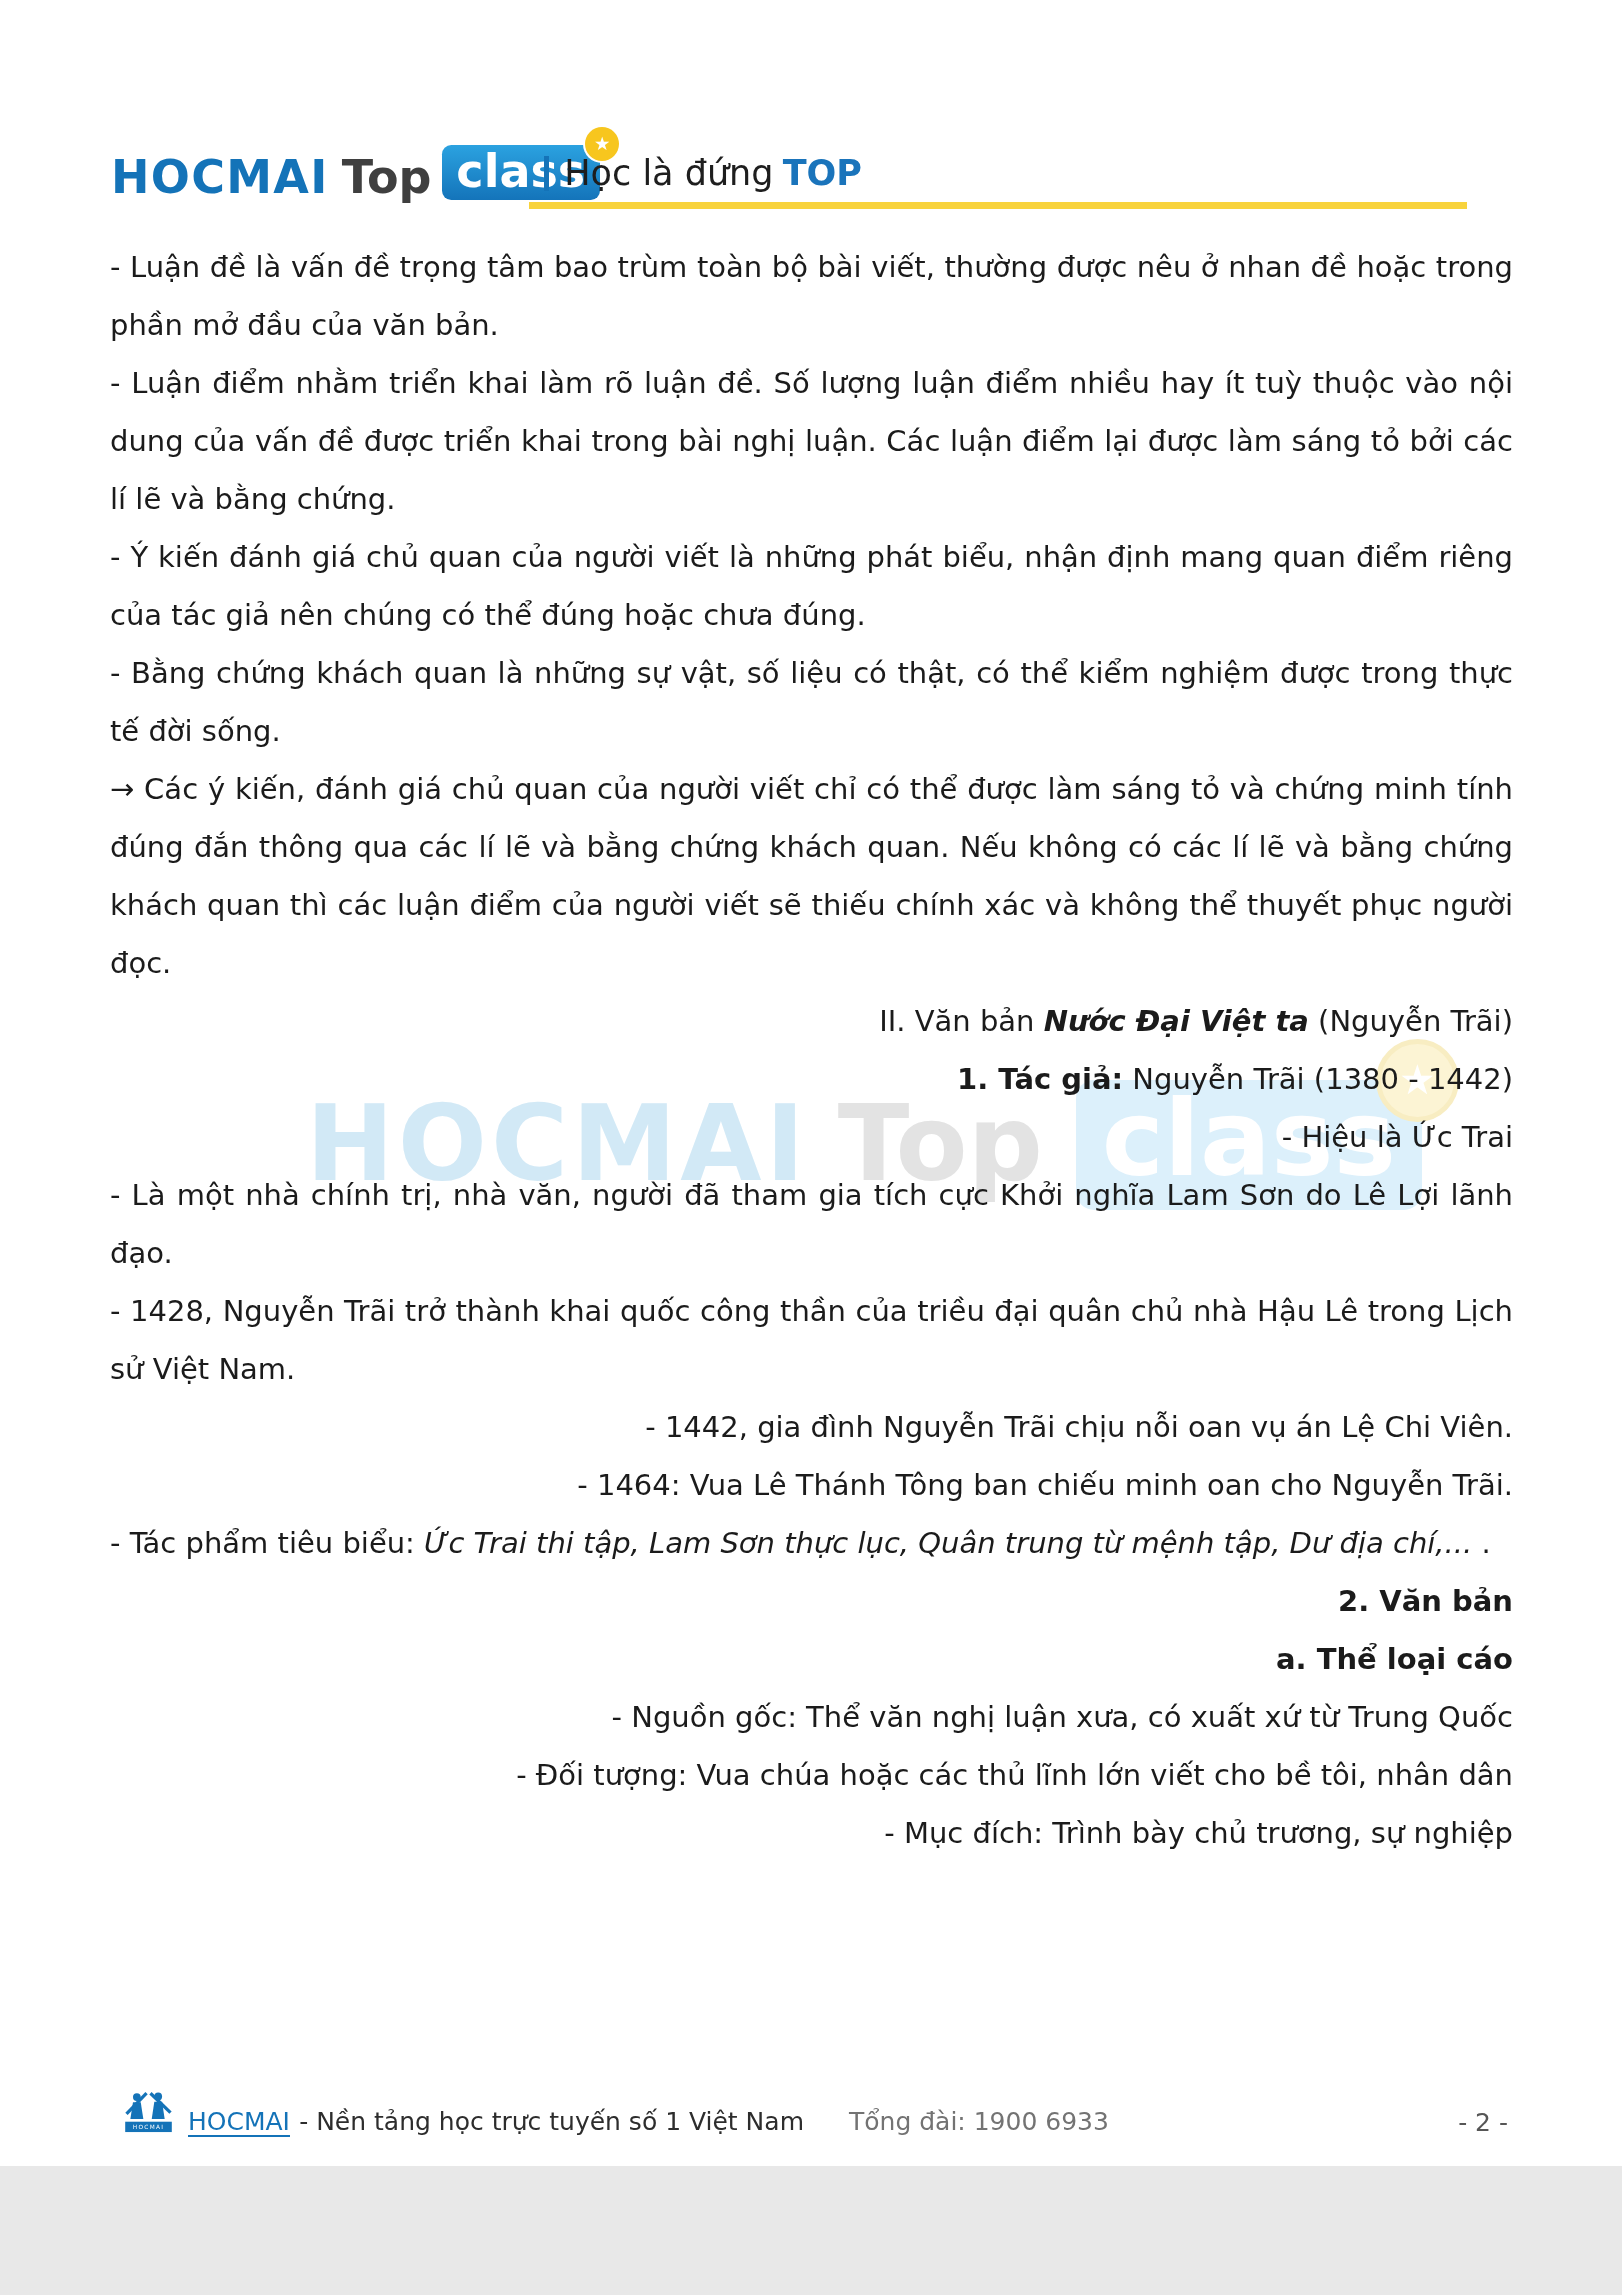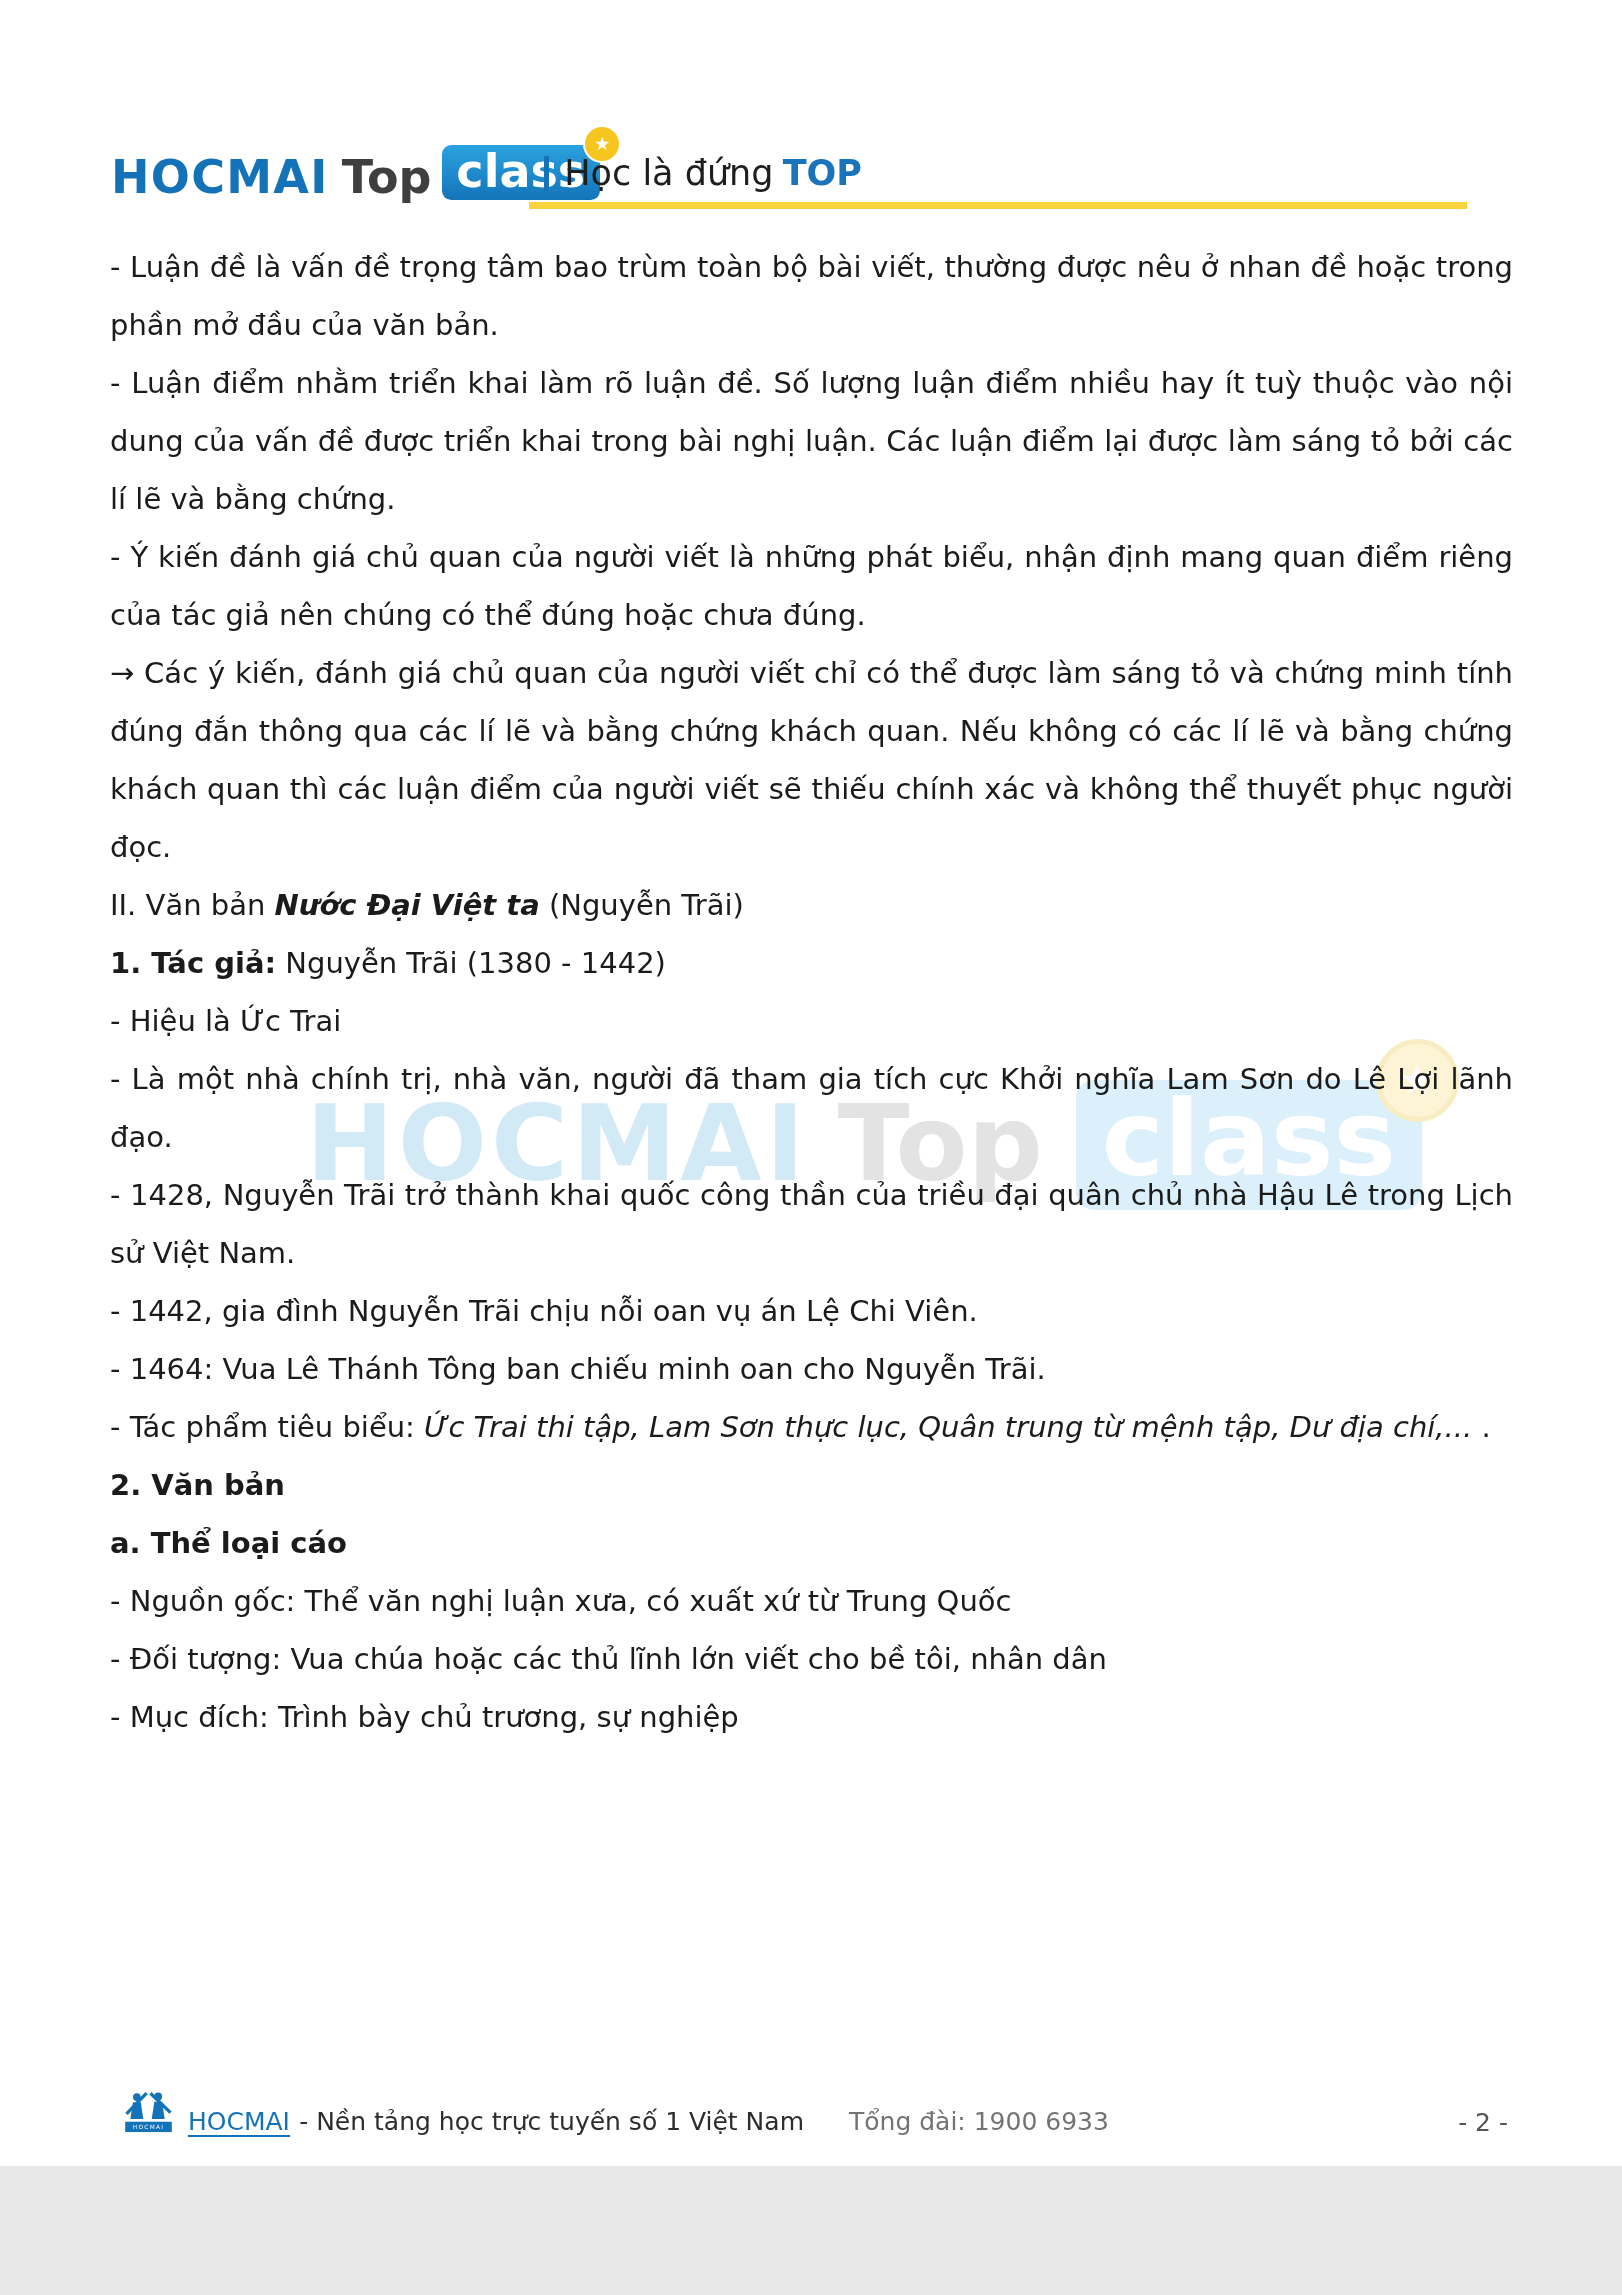--- a/index.html
+++ b/index.html
@@ -41,21 +41,21 @@
     background:#fcf4d4;border:5.2px solid #f8edc2;color:#ffffff;display:flex;
     align-items:center;justify-content:center;font-size:41px;line-height:1;
   }
   
   .body-text{
     position:absolute;left:110px;top:238px;width:1403px;z-index:1;
     font-size:29px;line-height:58px;color:#1b1b1b;
   }
   .body-text p{margin:0;}
   .align-justify{text-align:justify;text-justify:inter-word;}
-  .align-left{text-align:left;}
+  .align-left{text-align:right;}
   .seg-regular{font-weight:400;font-style:normal;}
   .seg-bold{font-weight:700;font-style:normal;}
   .seg-italic{font-weight:400;font-style:italic;}
   .seg-bold-italic{font-weight:700;font-style:italic;}
   
   .footer-icon{position:absolute;left:123px;top:2090px;width:51px;height:44px;}
   .footer-row{position:absolute;left:188px;top:2107px;display:flex;align-items:baseline;font-size:25px;z-index:1;}
   .footer-brand{color:#1473b8;font-weight:500;text-decoration:underline;text-underline-offset:4.6px;cursor:pointer;}
   .footer-tagline{color:#2d2d2d;margin-left:9.2px;}
   .footer-hotline{color:#737373;margin-left:45px;}
@@ -89,20 +89,21 @@
     <span class="wm-class-box">
       <span>class</span>
       <span class="wm-badge">★</span>
     </span>
   </div>
 
   <main class="body-text">
       <p class="para align-justify"><span class="seg seg-regular">- Luận đề là vấn đề trọng tâm bao trùm toàn bộ bài viết, thường được nêu ở nhan đề hoặc trong phần mở đầu của văn bản.</span></p>
       <p class="para align-justify"><span class="seg seg-regular">- Luận điểm nhằm triển khai làm rõ luận đề. Số lượng luận điểm nhiều hay ít tuỳ thuộc vào nội dung của vấn đề được triển khai trong bài nghị luận. Các luận điểm lại được làm sáng tỏ bởi các lí lẽ và bằng chứng.</span></p>
       <p class="para align-justify"><span class="seg seg-regular">- Ý kiến đánh giá chủ quan của người viết là những phát biểu, nhận định mang quan điểm riêng của tác giả nên chúng có thể đúng hoặc chưa đúng.</span></p>
+      <p class="para align-justify"><span class="seg seg-regular">- Bằng chứng khách quan là những sự vật, số liệu có thật, có thể kiểm nghiệm được trong thực tế đời sống.</span></p>
       <p class="para align-justify"><span class="seg seg-regular">→ Các ý kiến, đánh giá chủ quan của người viết chỉ có thể được làm sáng tỏ và chứng minh tính đúng đắn thông qua các lí lẽ và bằng chứng khách quan. Nếu không có các lí lẽ và bằng chứng khách quan thì các luận điểm của người viết sẽ thiếu chính xác và không thể thuyết phục người đọc.</span></p>
       <p class="para align-left"><span class="seg seg-regular">II. Văn bản </span><span class="seg seg-bold-italic">Nước Đại Việt ta</span><span class="seg seg-regular"> (Nguyễn Trãi)</span></p>
       <p class="para align-left"><span class="seg seg-bold">1. Tác giả:</span><span class="seg seg-regular"> Nguyễn Trãi (1380 - 1442)</span></p>
       <p class="para align-left"><span class="seg seg-regular">- Hiệu là Ức Trai</span></p>
       <p class="para align-justify"><span class="seg seg-regular">- Là một nhà chính trị, nhà văn, người đã tham gia tích cực Khởi nghĩa Lam Sơn do Lê Lợi lãnh đạo.</span></p>
       <p class="para align-justify"><span class="seg seg-regular">- 1428, Nguyễn Trãi trở thành khai quốc công thần của triều đại quân chủ nhà Hậu Lê trong Lịch sử Việt Nam.</span></p>
       <p class="para align-left"><span class="seg seg-regular">- 1442, gia đình Nguyễn Trãi chịu nỗi oan vụ án Lệ Chi Viên.</span></p>
       <p class="para align-left"><span class="seg seg-regular">- 1464: Vua Lê Thánh Tông ban chiếu minh oan cho Nguyễn Trãi.</span></p>
       <p class="para align-justify"><span class="seg seg-regular">- Tác phẩm tiêu biểu: </span><span class="seg seg-italic">Ức Trai thi tập, Lam Sơn thực lục, Quân trung từ mệnh tập, Dư địa chí,...</span><span class="seg seg-regular"> .</span></p>
       <p class="para align-left"><span class="seg seg-bold">2. Văn bản</span></p>

